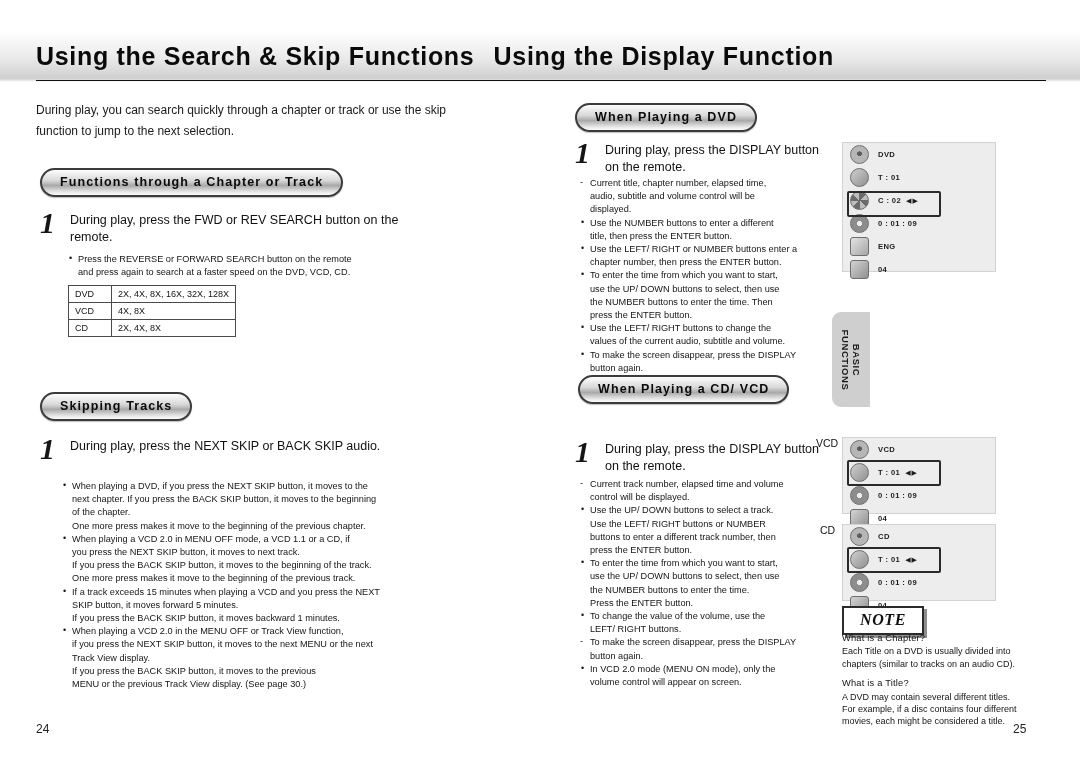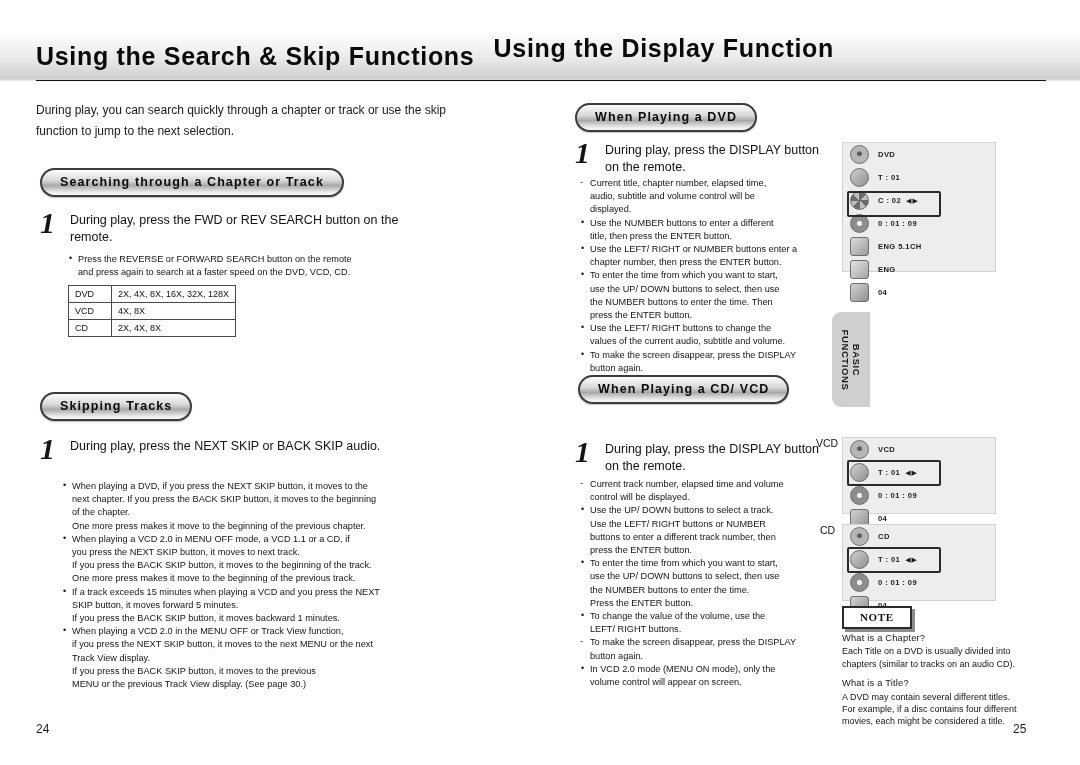--- a/index.html
+++ b/index.html
@@ -9,21 +9,21 @@
     position:relative;overflow:hidden;
   }
   .page{position:absolute;top:0;left:0;width:870px;height:765px;border-radius:13px;}
   
   .hdr-band{position:absolute;top:0;left:0;width:1080px;height:82px;
     background:linear-gradient(to bottom,#ffffff 0%,#ffffff 38%,#e9e9e9 72%,#cfcfcf 96%,#ffffff 100%);}
   .hdr-rule{position:absolute;left:36px;top:80px;width:1010px;height:1px;background:#111;}
   h1.title{position:absolute;margin:0;font-size:25px;font-weight:bold;letter-spacing:0.7px;
     color:#0a0a0a;white-space:nowrap;}
   h1#t-left{left:36px;top:42px;}
-  h1#t-right{right:36px;top:34px;text-align:right;}
+  h1#t-right{right:36px;top:42px;text-align:right;}
   
   .intro{position:absolute;left:36px;top:100px;width:420px;font-size:12px;line-height:21px;color:#1a1a1a;}
   
   .pill{position:absolute;display:inline-block;border:2px solid #3b3b3b;border-radius:22px;
     background:linear-gradient(to bottom,#fdfdfd 0%,#d8d8d8 42%,#a9a9a9 62%,#e8e8e8 88%,#fbfbfb 100%);
     padding:5px 18px 6px 18px;font-size:12.5px;font-weight:bold;letter-spacing:1.1px;color:#0b0b0b;
     box-shadow:0 1px 1px rgba(0,0,0,.25);white-space:nowrap;}
   
   .step{position:absolute;}
   .step .num{position:absolute;left:0;top:-6px;font-family:"Liberation Serif",serif;
@@ -52,22 +52,22 @@
   .ico.clock{border-radius:50%;background:radial-gradient(circle at 50% 50%,#eee 0 22%,#8d8d8d 23% 100%);}
   .ico.audio{background:linear-gradient(135deg,#dcdcdc,#9a9a9a);}
   .ico.sub{background:linear-gradient(135deg,#e2e2e2,#a6a6a6);}
   .ico.vol{background:linear-gradient(135deg,#d4d4d4,#8f8f8f);}
   .osd .lbl{margin-left:9px;font-size:7.6px;font-weight:bold;letter-spacing:.4px;color:#1c1c1c;white-space:nowrap;}
   .osd .arrows{margin-left:5px;font-size:7px;color:#1c1c1c;letter-spacing:1px;}
   .osd .hlbox{position:absolute;border:2px solid #2a2a2a;border-radius:2px;}
   .osd-tag{position:absolute;font-size:10.5px;color:#111;}
   
   .notebox{position:absolute;border:2px solid #2b2b2b;background:#fff;
-    padding:3px 16px 4px 16px;font-family:"Liberation Serif",serif;
-    font-weight:bold;font-size:11px;letter-spacing:.6px;
+    padding:3px 16px 4px 16px;font-family:"Liberation Serif",serif;font-style:italic;
+    font-weight:bold;font-size:16px;letter-spacing:.6px;
     box-shadow:3px 3px 0 #8d8d8d;}
   .note-body{position:absolute;font-size:9px;line-height:12.4px;color:#141414;width:175px;}
   .note-body h4{margin:0 0 1px 0;font-size:9.3px;font-weight:normal;letter-spacing:.2px;}
   .note-body p{margin:0 0 7px 0;}
   
   .sidetab{position:absolute;right:0;top:312px;width:38px;height:95px;background:#cfcfcf;
     border-radius:9px 0 0 9px;}
   .sidetab span{position:absolute;left:50%;top:50%;transform:translate(-50%,-50%) rotate(90deg);
     font-size:9.5px;font-weight:bold;letter-spacing:.6px;color:#1a1a1a;white-space:nowrap;text-align:center;line-height:11px;}
   
@@ -79,21 +79,21 @@
 <div class="page">
 
   <div class="hdr-band"></div>
   <div class="hdr-rule"></div>
 
   <h1 class="title" id="t-left">Using the Search &amp; Skip Functions</h1>
   <h1 class="title" id="t-right">Using the Display Function</h1>
 
   <div class="intro">During play, you can search quickly through a chapter or track or use the skip function to jump to the next selection.</div>
 
-  <div class="pill" style="left:40px;top:168px;">Searching through a Chapter or Track</div>
+  <div class="pill" style="left:40px;top:168px;">Functions through a Chapter or Track</div>
 
   <div class="step" style="left:40px;top:212px;width:400px;">
     <div class="num">1</div>
     <div class="txt">During play, press the FWD or REV SEARCH button on the remote.</div>
   </div>
 
   <div class="blist" style="left:68px;top:253px;width:380px;">
     <div class="li">
       <span class="bul">•</span>
       <span>Press the REVERSE or FORWARD SEARCH button on the remote</span>
@@ -184,24 +184,20 @@
         <div class="row hl">
           <div class="ico chap"></div>
           <div class="lbl">C : 02</div>
           <div class="arrows">◀▶</div>
         </div>
         <div class="row">
           <div class="ico clock"></div>
           <div class="lbl">0 : 01 : 09</div>
         </div>
         <div class="row">
-          <div class="ico audio"></div>
-          <div class="lbl">ENG 5.1CH</div>
-        </div>
-        <div class="row">
           <div class="ico sub"></div>
           <div class="lbl">ENG</div>
         </div>
         <div class="row">
           <div class="ico vol"></div>
           <div class="lbl">04</div>
         </div>
       </div>
     <div class="hlbox" style="left:4px;top:48px;width:90px;height:22px;"></div>
   </div>

